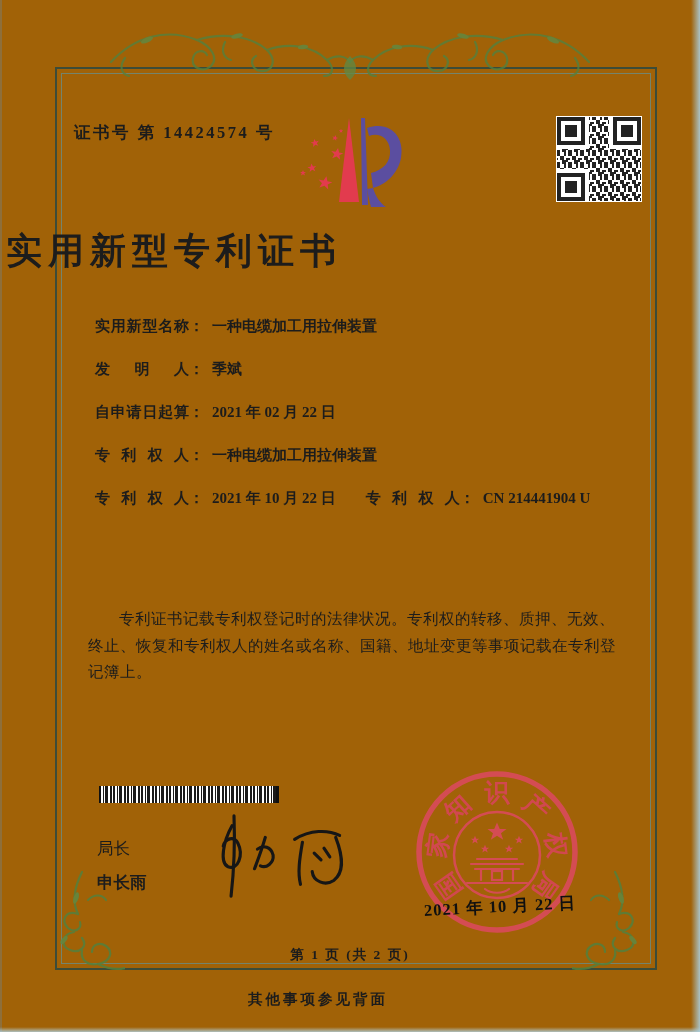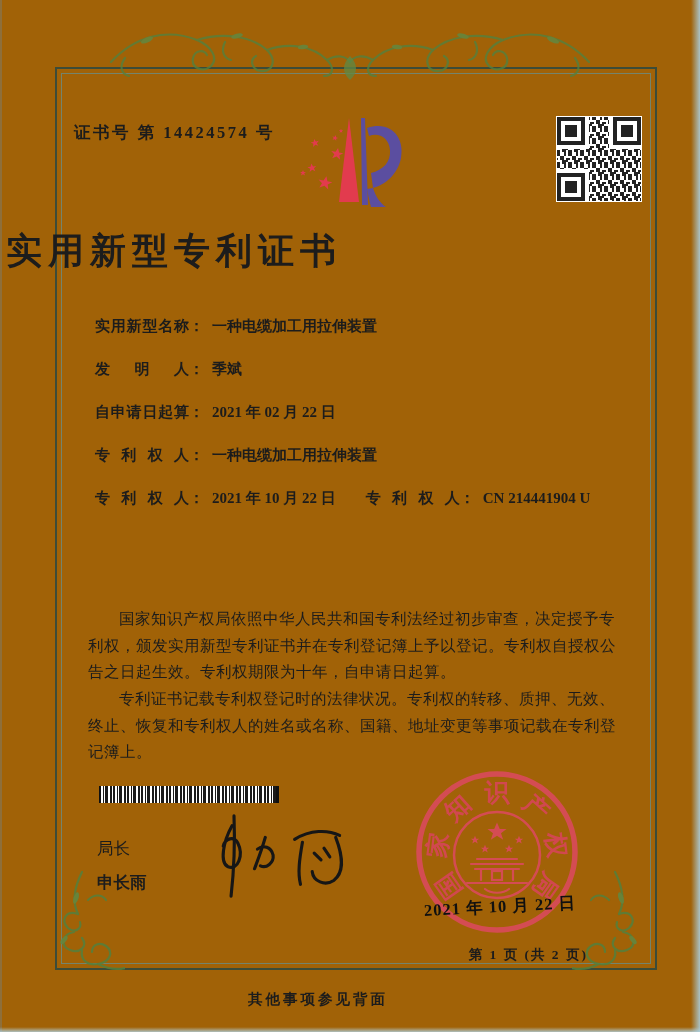--- a/index.html
+++ b/index.html
@@ -39,21 +39,21 @@
   .body-text { position:absolute; left:88px; top:606px; width:535px;
     font-size:15.5px; line-height:1.72; font-weight:500; }
   .body-text p { text-indent:2em; letter-spacing:.5px; }
   .barcode { position:absolute; left:99px; top:786px; }
   .signer-role { position:absolute; left:97px; top:838px; font-size:16.5px; font-weight:normal; }
   .signer-name { position:absolute; left:97px; top:872px; font-size:16.5px; font-weight:bold; }
   .signature { position:absolute; left:198px; top:812px; }
   .seal { position:absolute; left:405px; top:760px; opacity:.88; }
   .seal-date { position:absolute; left:424px; top:896px; font-size:16.5px; font-weight:bold;
     transform:rotate(-3deg); letter-spacing:1px; color:#101010; }
-  .page-no { position:absolute; left:0; top:946px; width:588px; text-align:right;
+  .page-no { position:absolute; left:0; top:946px; width:700px; text-align:center;
     font-size:13.5px; font-weight:bold; letter-spacing:2px; }
   .back-note { position:absolute; left:0; top:990px; width:636px; text-align:center;
     font-size:14.5px; font-weight:bold; letter-spacing:3px; }
 </style>
 </head>
 <body>
 
 <div class="page">
 
   <div class="edge-left"></div>
@@ -162,21 +162,20 @@
     <div class="frow">
       <span class="flabel">专利权人</span><span class="fcolon">：</span><span>一种电缆加工用拉伸装置</span>
     </div>
     <div class="frow">
       <span class="flabel">专利权人</span><span class="fcolon">：</span><span class="gval">2021 年 10 月 22 日</span>
       <span class="flabel">专利权人</span><span class="fcolon">：</span><span>CN 214441904 U</span>
     </div>
   </div>
 
   <div class="body-text">
-    <p>国家知识产权局依照中华人民共和国专利法经过初步审查，决定授予专利权，颁发实用新型专利证书并在专利登记簿上予以登记。专利权自授权公告之日起生效。专利权期限为十年，自申请日起算。</p>
     <p>专利证书记载专利权登记时的法律状况。专利权的转移、质押、无效、终止、恢复和专利权人的姓名或名称、国籍、地址变更等事项记载在专利登记簿上。</p>
   </div>
 
   <div class="barcode">
     <svg width="180" height="17" viewBox="0 0 180 17" shape-rendering="crispEdges">
       <defs>
         <pattern id="bcp" width="14" height="17" patternUnits="userSpaceOnUse">
           <rect x="0" y="0" width="2" height="17" fill="#1a1a1a"></rect>
           <rect x="4" y="0" width="1" height="17" fill="#1a1a1a"></rect>
           <rect x="6" y="0" width="3" height="17" fill="#1a1a1a"></rect>

